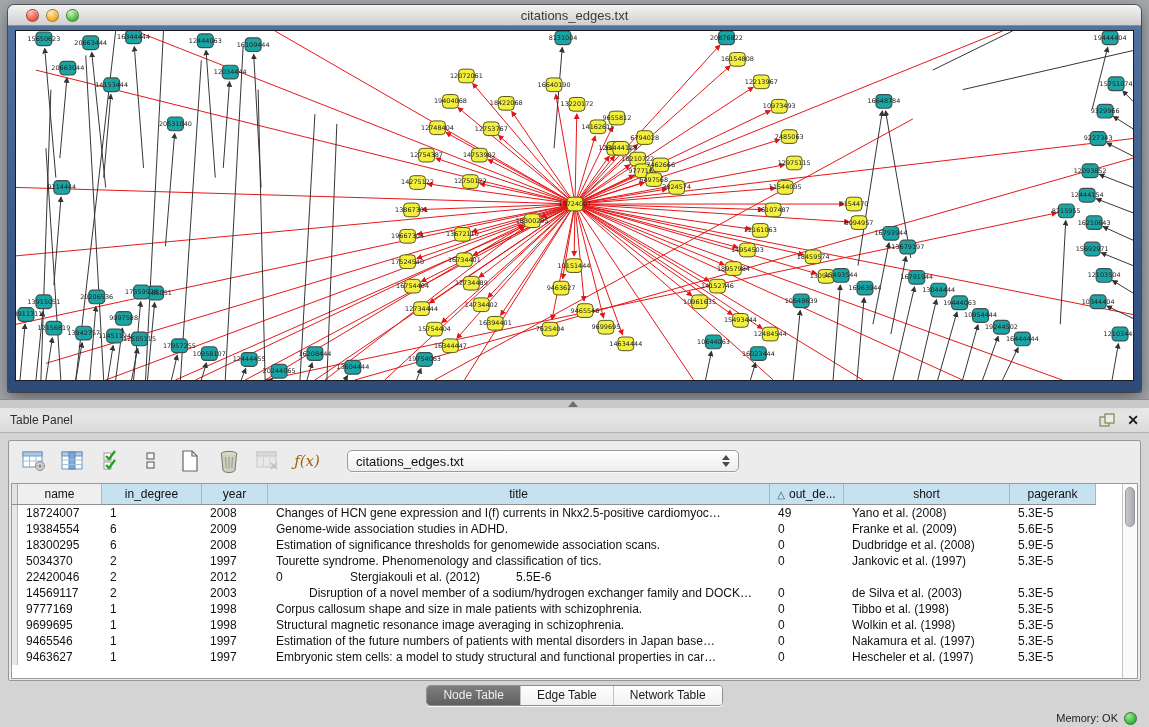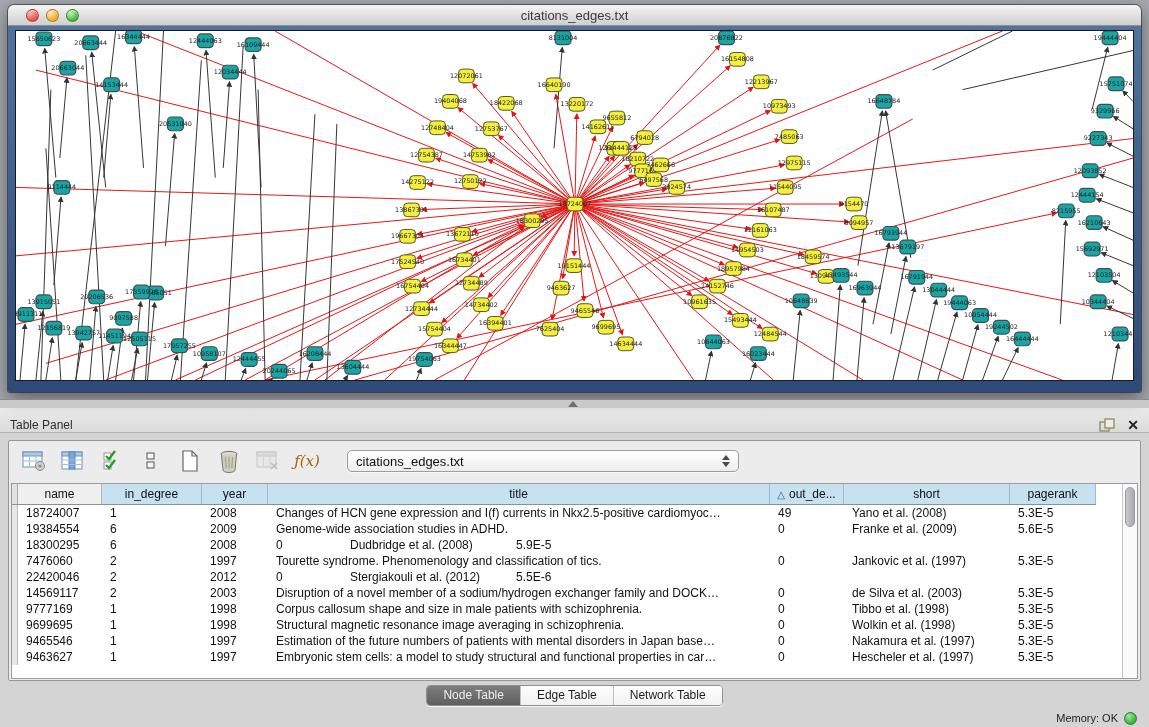--- a/index.html
+++ b/index.html
@@ -29,21 +29,21 @@
   .node-t { fill:var(--node-teal,#1aa5a5); stroke:#3f4f4f; stroke-width:1.2; }
   .nl { font-family:"DejaVu Sans", sans-serif; font-size:6.5px; fill:#222; text-anchor:middle; }
 
   
   .splitter { height:9px; background:#c9c9c9; position:relative; border-top:1px solid #8a8a8a; }
   .splitter-handle { position:absolute; left:568px; top:1px; width:0; height:0;
     border-left:5px solid transparent; border-right:5px solid transparent; border-bottom:6px solid #6f6f6f; }
 
   
   .tp-bar { height:25px; background:linear-gradient(#ececec,#dadada); border-bottom:1px solid #b2b2b2;
-    display:flex; align-items:flex-end; padding:0 10px; }
+    display:flex; align-items:center; padding:0 10px; }
   .tp-title { font-size:12px; color:#2e2e2e; }
   .tp-right { margin-left:auto; display:flex; align-items:center; gap:12px; }
   .float-icon svg { display:block; }
   .close-icon { font-size:14px; font-weight:bold; color:#1c1c1c; line-height:1; cursor:default; }
 
   
   .panel-body { height:248px; background:#d4d4d4; padding:7px 8px 0 8px; }
   .panel-inner { height:100%; background:#ececec; border:1px solid #979797; border-radius:2px;
     display:flex; flex-direction:column; }
   .toolbar { height:40px; display:flex; align-items:center; gap:13px; padding:0 12px; }
@@ -644,27 +644,28 @@
               <div class="td" style="flex: 1 1 0%;">Genome-wide association studies in ADHD.</div>
               <div class="td" style="width: 74px;">0</div>
               <div class="td" style="width: 166px;">Franke et al. (2009)</div>
               <div class="td" style="width: 86px;">5.6E-5</div>
             </div>
             <div class="tr">
               <div class="td gutter" style="width: 6px;"></div>
               <div class="td" style="width: 84px;">18300295</div>
               <div class="td" style="width: 100px;">6</div>
               <div class="td" style="width: 66px;">2008</div>
+              <div class="td" style="flex: 1 1 0%;">Estimation of significance thresholds for genomewide association scans.</div>
               <div class="td" style="width: 74px;">0</div>
               <div class="td" style="width: 166px;">Dudbridge et al. (2008)</div>
               <div class="td" style="width: 86px;">5.9E-5</div>
             </div>
             <div class="tr">
               <div class="td gutter" style="width: 6px;"></div>
-              <div class="td" style="width: 84px;">7476060</div>
+              <div class="td" style="width: 84px;">5034370</div>
               <div class="td" style="width: 100px;">2</div>
               <div class="td" style="width: 66px;">1997</div>
               <div class="td" style="flex: 1 1 0%;">Tourette syndrome. Phenomenology and classification of tics.</div>
               <div class="td" style="width: 74px;">0</div>
               <div class="td" style="width: 166px;">Jankovic et al. (1997)</div>
               <div class="td" style="width: 86px;">5.3E-5</div>
             </div>
             <div class="tr">
               <div class="td gutter" style="width: 6px;"></div>
               <div class="td" style="width: 84px;">22420046</div>
@@ -672,21 +673,21 @@
               <div class="td" style="width: 66px;">2012</div>
               <div class="td" style="width: 74px;">0</div>
               <div class="td" style="width: 166px;">Stergiakouli et al. (2012)</div>
               <div class="td" style="width: 86px;">5.5E-6</div>
             </div>
             <div class="tr">
               <div class="td gutter" style="width: 6px;"></div>
               <div class="td" style="width: 84px;">14569117</div>
               <div class="td" style="width: 100px;">2</div>
               <div class="td" style="width: 66px;">2003</div>
-              <div class="td" style="flex: 1 1 0%;">Disruption of a novel member of a sodium/hydrogen exchanger family and DOCK…</div>
+              <div class="td" style="flex: 1 1 0%; margin-left: 33px;">Disruption of a novel member of a sodium/hydrogen exchanger family and DOCK…</div>
               <div class="td" style="width: 74px;">0</div>
               <div class="td" style="width: 166px;">de Silva et al. (2003)</div>
               <div class="td" style="width: 86px;">5.3E-5</div>
             </div>
             <div class="tr">
               <div class="td gutter" style="width: 6px;"></div>
               <div class="td" style="width: 84px;">9777169</div>
               <div class="td" style="width: 100px;">1</div>
               <div class="td" style="width: 66px;">1998</div>
               <div class="td" style="flex: 1 1 0%;">Corpus callosum shape and size in male patients with schizophrenia.</div>

